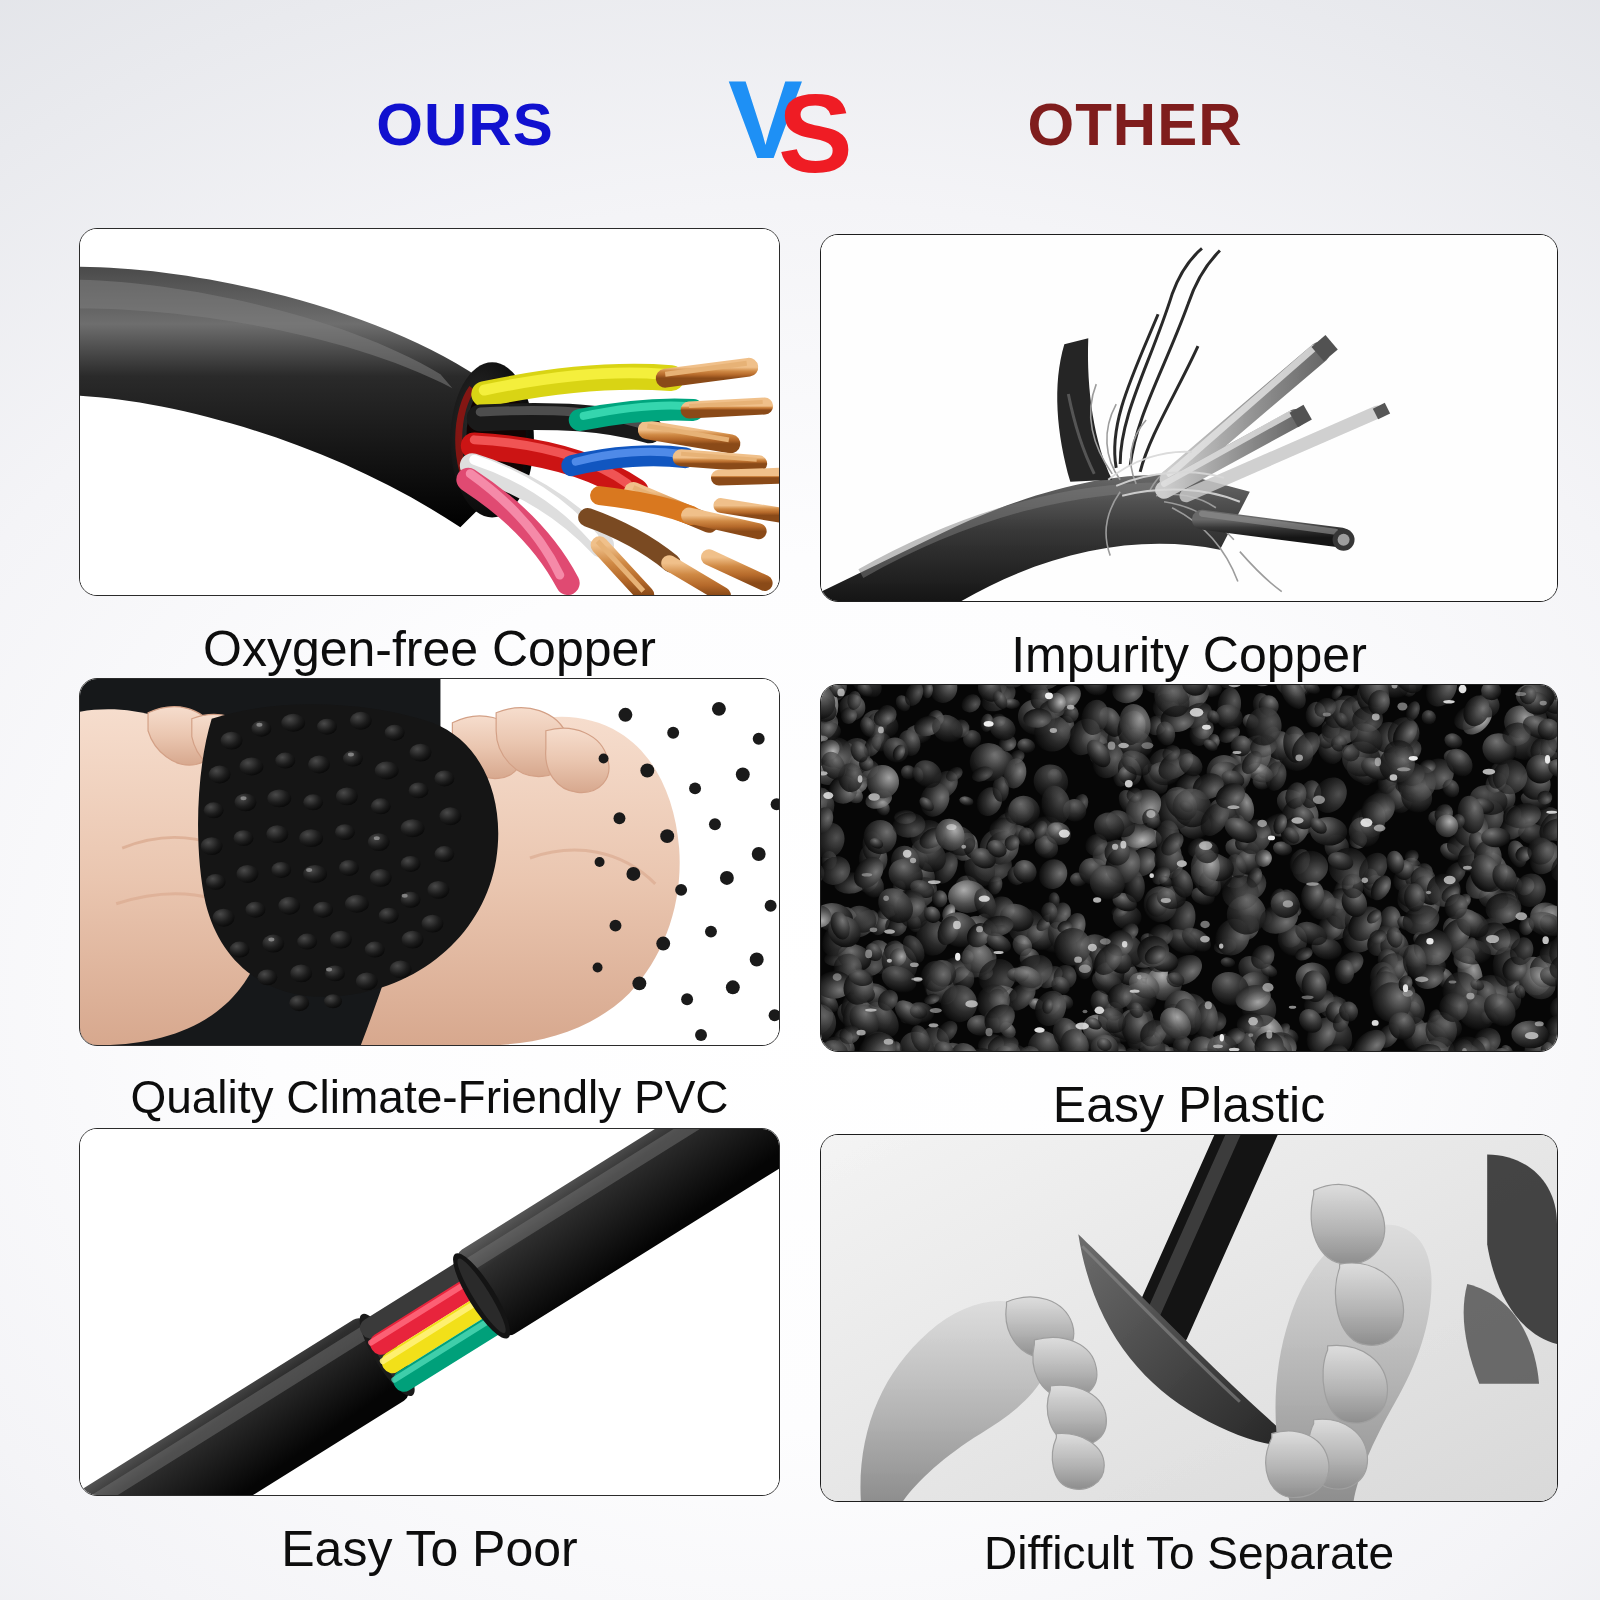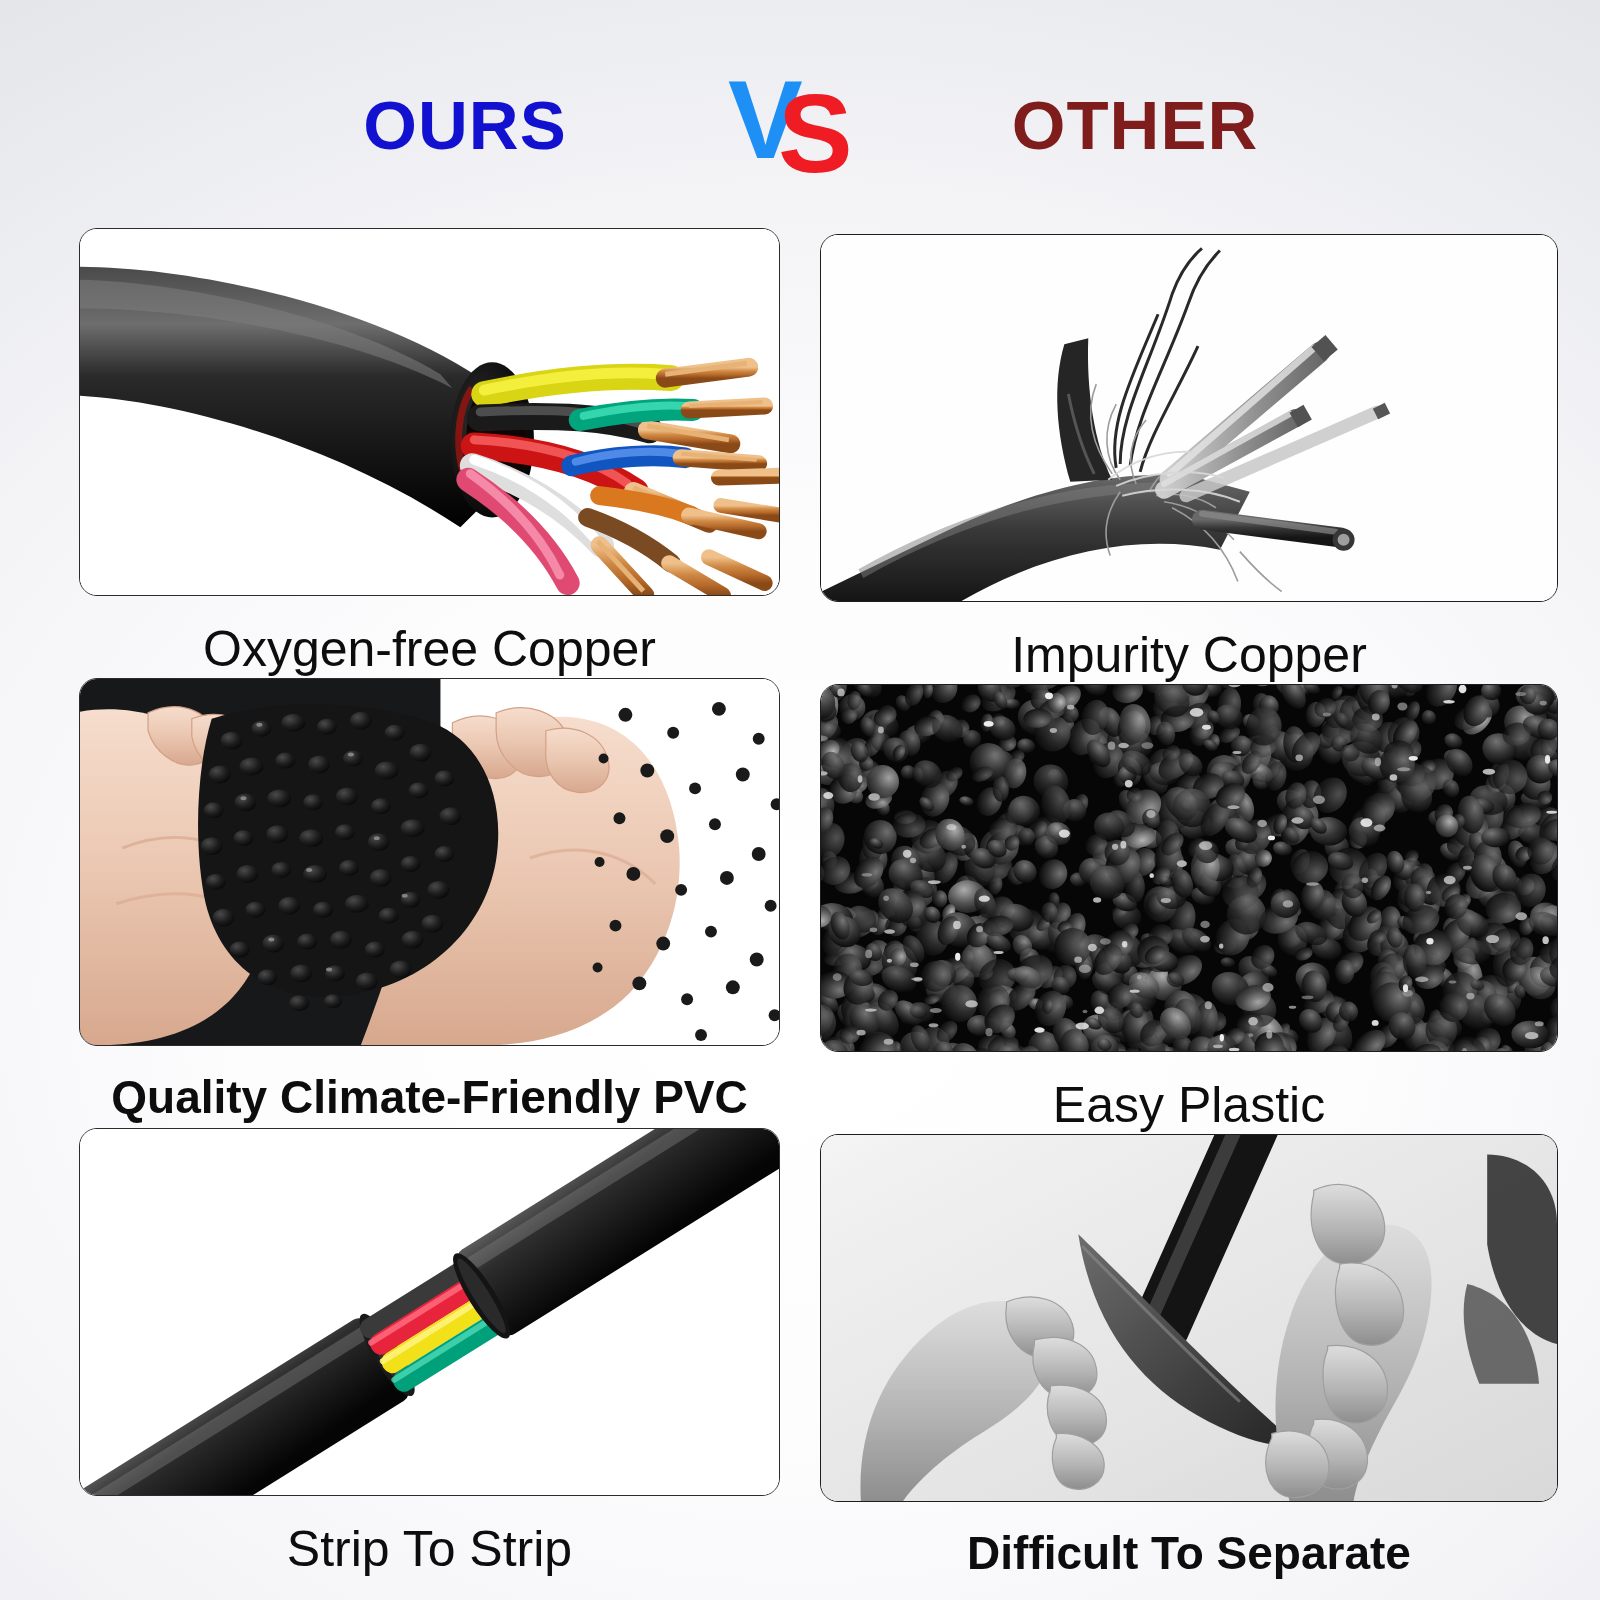--- a/index.html
+++ b/index.html
@@ -13,21 +13,21 @@
       radial-gradient(ellipse 105% 85% at 50% 62%, #ffffff 0%, #fdfdfe 32%, #f4f4f7 58%, #e9eaee 78%, #dddfe4 100%);
     position:relative;
   }
   
   #header {
     position:absolute; left:0; top:60px; width:1600px; height:130px;
     display:flex; align-items:center; justify-content:center;
   }
   .hdr-word {
     font-weight:bold;
-    font-size:69px;
+    font-size:60px;
     letter-spacing:1px;
     line-height:1;
     font-stretch:semi-condensed;
     white-space:nowrap;
   }
   #ours-title { color:#1111cf; width:470px; text-align:center; }
   #other-title { color:#7f1d1d; width:470px; text-align:center; }
   #vs-badge {
     width:200px; height:130px; position:relative;
   }
@@ -61,21 +61,21 @@
 
   .caption {
     width:100%;
     text-align:center;
     font-size:50px;
     color:#0d0d0d;
     line-height:1;
     padding-top:28px;
     white-space:nowrap;
   }
-  .caption.small { font-size:46px;font-weight:bold; }
+  .caption.small { font-size:46px; }
 
   .gs { filter:grayscale(1) contrast(1.06); }
 
   
   .psvg { display:block; width:100%; height:100%; }
 </style>
 </head>
 <body>
 
 <div id="header">
@@ -1486,21 +1486,21 @@
           <rect x="300" y="218" width="128" height="22" rx="10" fill="#00a07a"></rect>
           <rect x="300" y="220" width="128" height="6" rx="3" fill="#4fd9b6" opacity="0.8"></rect>
 
           <rect x="420" y="148" width="420" height="100" rx="10" fill="url(#jk2)"></rect>
           <rect x="420" y="158" width="420" height="14" rx="7" fill="#7b7b7b" opacity="0.45"></rect>
           <ellipse cx="422" cy="198" rx="13" ry="50" fill="#141414"></ellipse>
           <ellipse cx="422" cy="198" rx="8" ry="44" fill="#2a2a2a"></ellipse>
         </g>
       </svg>
     </div>
-    <div class="caption">Strip To Strip</div>
+    <div class="caption">Easy To Poor</div>
   </div>
 
   <div class="cell col-r row-3">
     <div class="panel gray">
       <svg class="psvg gs" viewBox="0 0 738 368" preserveAspectRatio="xMidYMid slice">
         <defs>
           <linearGradient id="gskin" x1="0" y1="0" x2="0" y2="1">
             <stop offset="0" stop-color="#d8d8d8"></stop>
             <stop offset="0.55" stop-color="#b2b2b2"></stop>
             <stop offset="1" stop-color="#8d8d8d"></stop>

